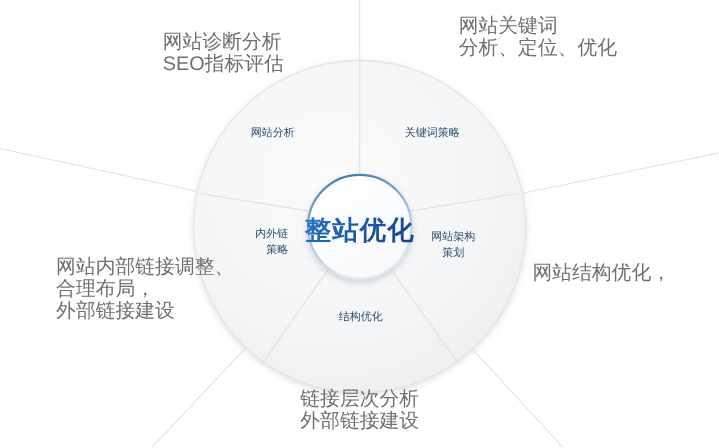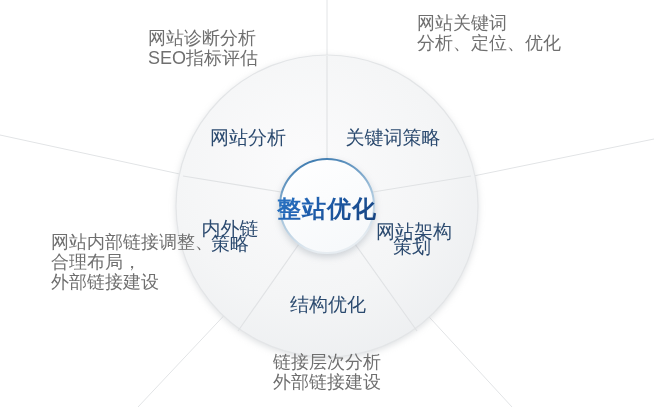--- a/index.html
+++ b/index.html
@@ -8,21 +8,21 @@
     background:#ffffff;
     font-family:"Liberation Sans","DejaVu Sans",sans-serif;
     overflow:hidden;
     position:relative;
   }
   #stage{position:absolute;left:0;top:0;width:654px;height:407px;}
   #svgwrap{position:absolute;left:0;top:0;width:654px;height:407px;}
 
   .lbl{position:absolute;color:#6f6f6f;font-size:18px;line-height:20px;white-space:nowrap;}
 
-  .seg{position:absolute;color:#2b4a6f;font-size:19px;line-height:16px;white-space:nowrap;text-align:center;margin-top:16px;}
+  .seg{position:absolute;color:#2b4a6f;font-size:10px;line-height:16px;white-space:nowrap;text-align:center;}
   .seg.two{line-height:15px;}
 
   .center-title{
     position:absolute;
     width:140px;text-align:center;
     font-size:24px;font-weight:bold;letter-spacing:1px;
     background:linear-gradient(135deg,#2f7fd0 0%,#1f5fae 40%,#143a70 100%);
     -webkit-background-clip:text;background-clip:text;
     color:#17406f;
     -webkit-text-fill-color:transparent;
@@ -87,36 +87,37 @@
 
   <div class="seg two" style="left:376px;top:208px;width:72px;">
     <div>网站架构</div>
     <div>策划</div>
   </div>
 
   <div class="seg two" style="left:266px;top:281px;width:124px;">
     <div>结构优化</div>
   </div>
 
-  <div class="seg two" style="left:198px;top:205px;width:64px;">
+  <div class="seg two" style="left:198px;top:205px;width:64px;text-align:right;">
     <div>内外链</div>
     <div>策略</div>
   </div>
 
   <div class="lbl" style="left:148px;top:28px;">
     <div>网站诊断分析</div>
     <div>SEO指标评估</div>
   </div>
 
   <div class="lbl" style="left:405px;top:13px;margin-left:12px;">
     <div>网站关键词</div>
     <div>分析、定位、优化</div>
   </div>
 
   <div class="lbl" style="left:484px;top:238px;">
+    <div>网站结构优化，</div>
   </div>
 
   <div class="lbl" style="left:273px;top:352px;">
     <div>链接层次分析</div>
     <div>外部链接建设</div>
   </div>
 
   <div class="lbl" style="left:51px;top:232px;">
     <div>网站内部链接调整、</div>
     <div>合理布局，</div>

